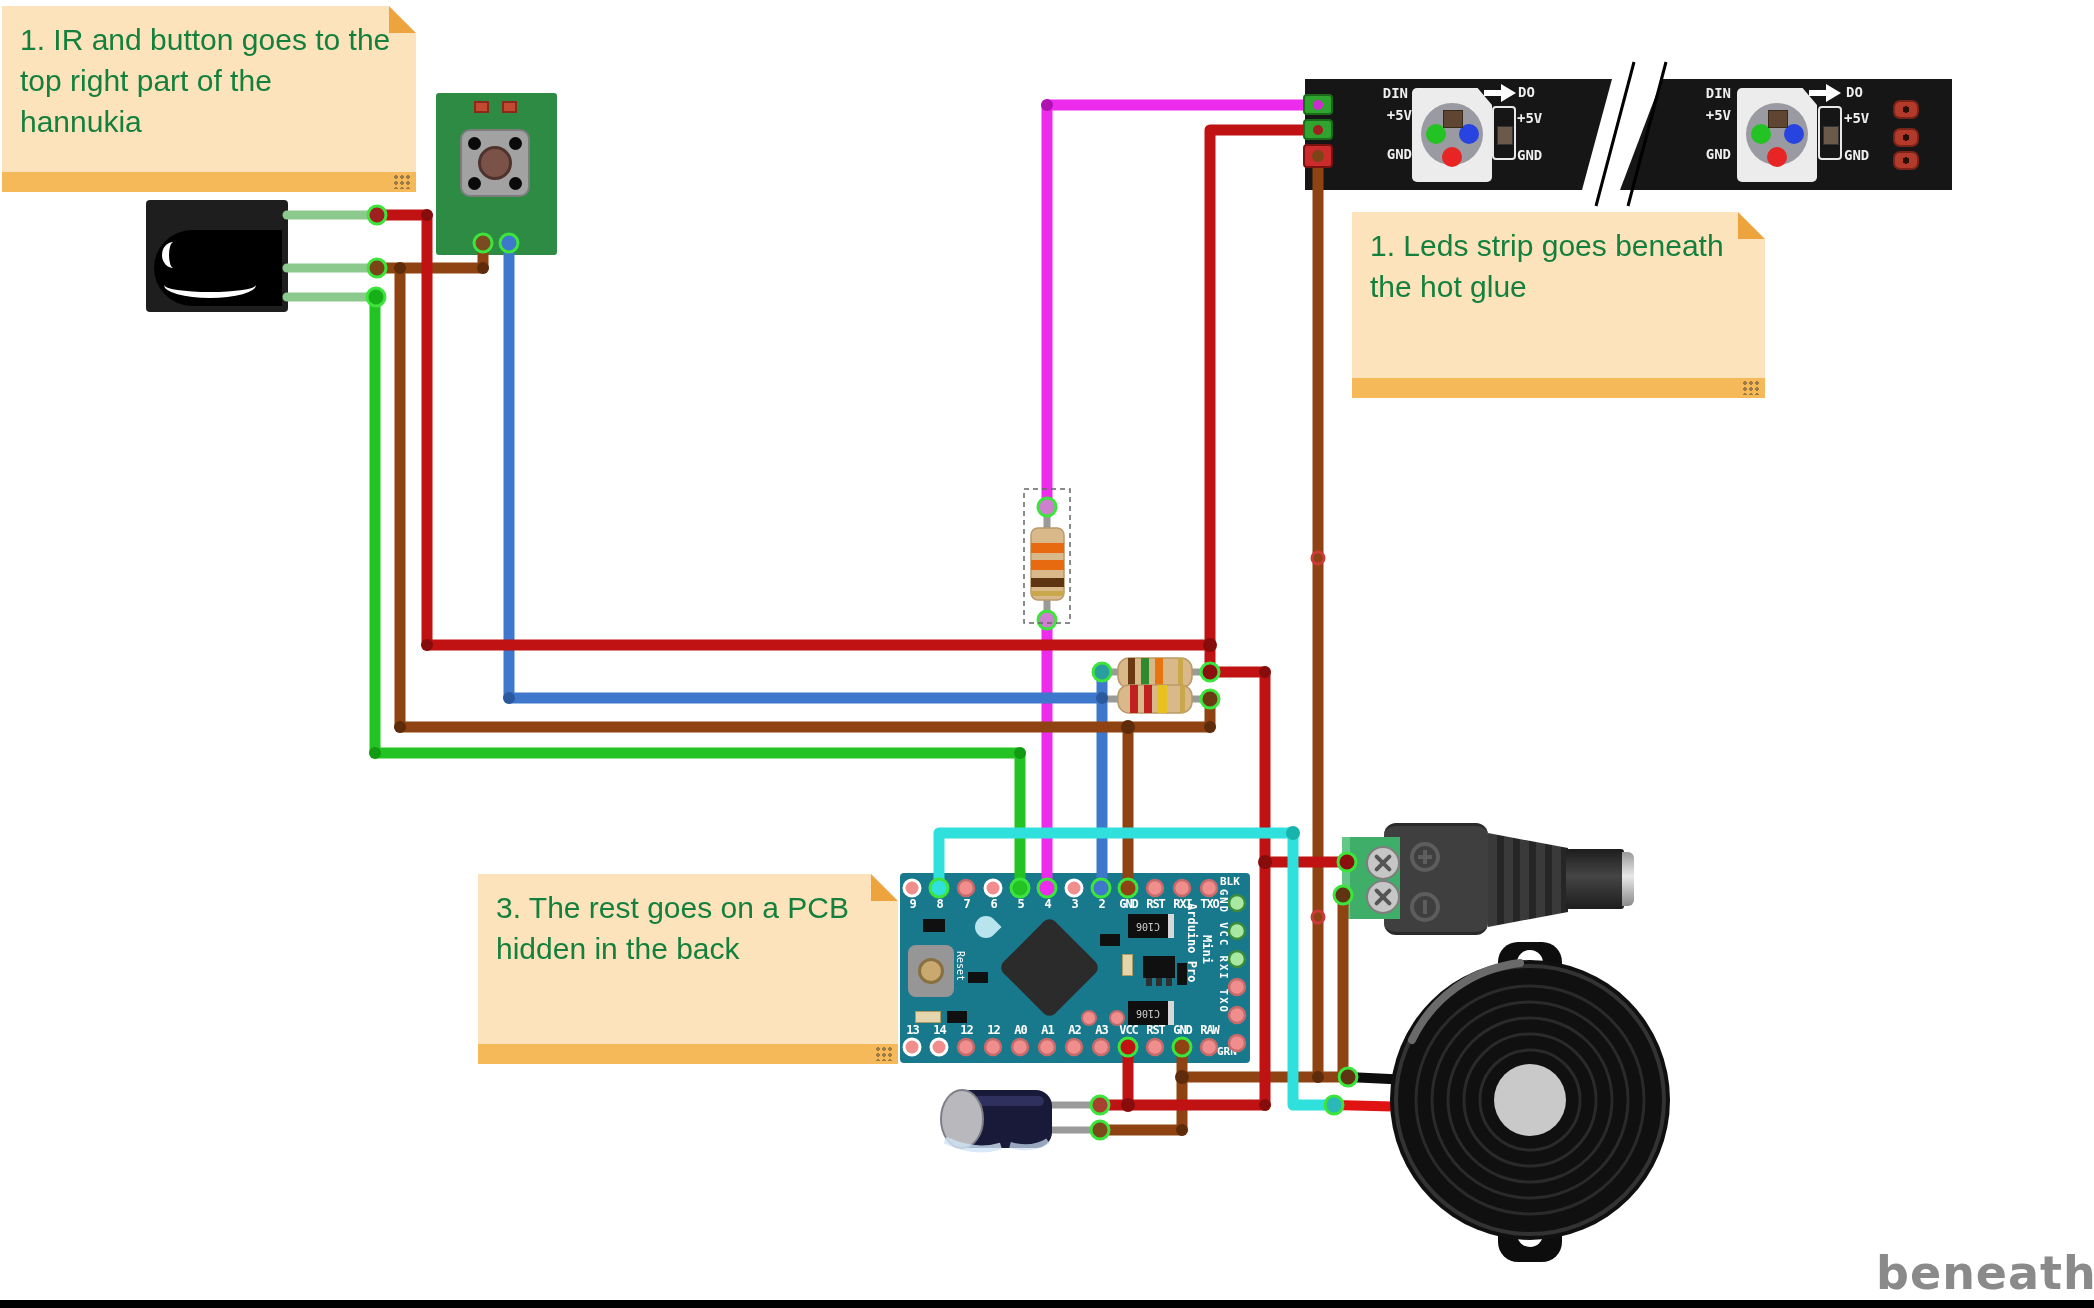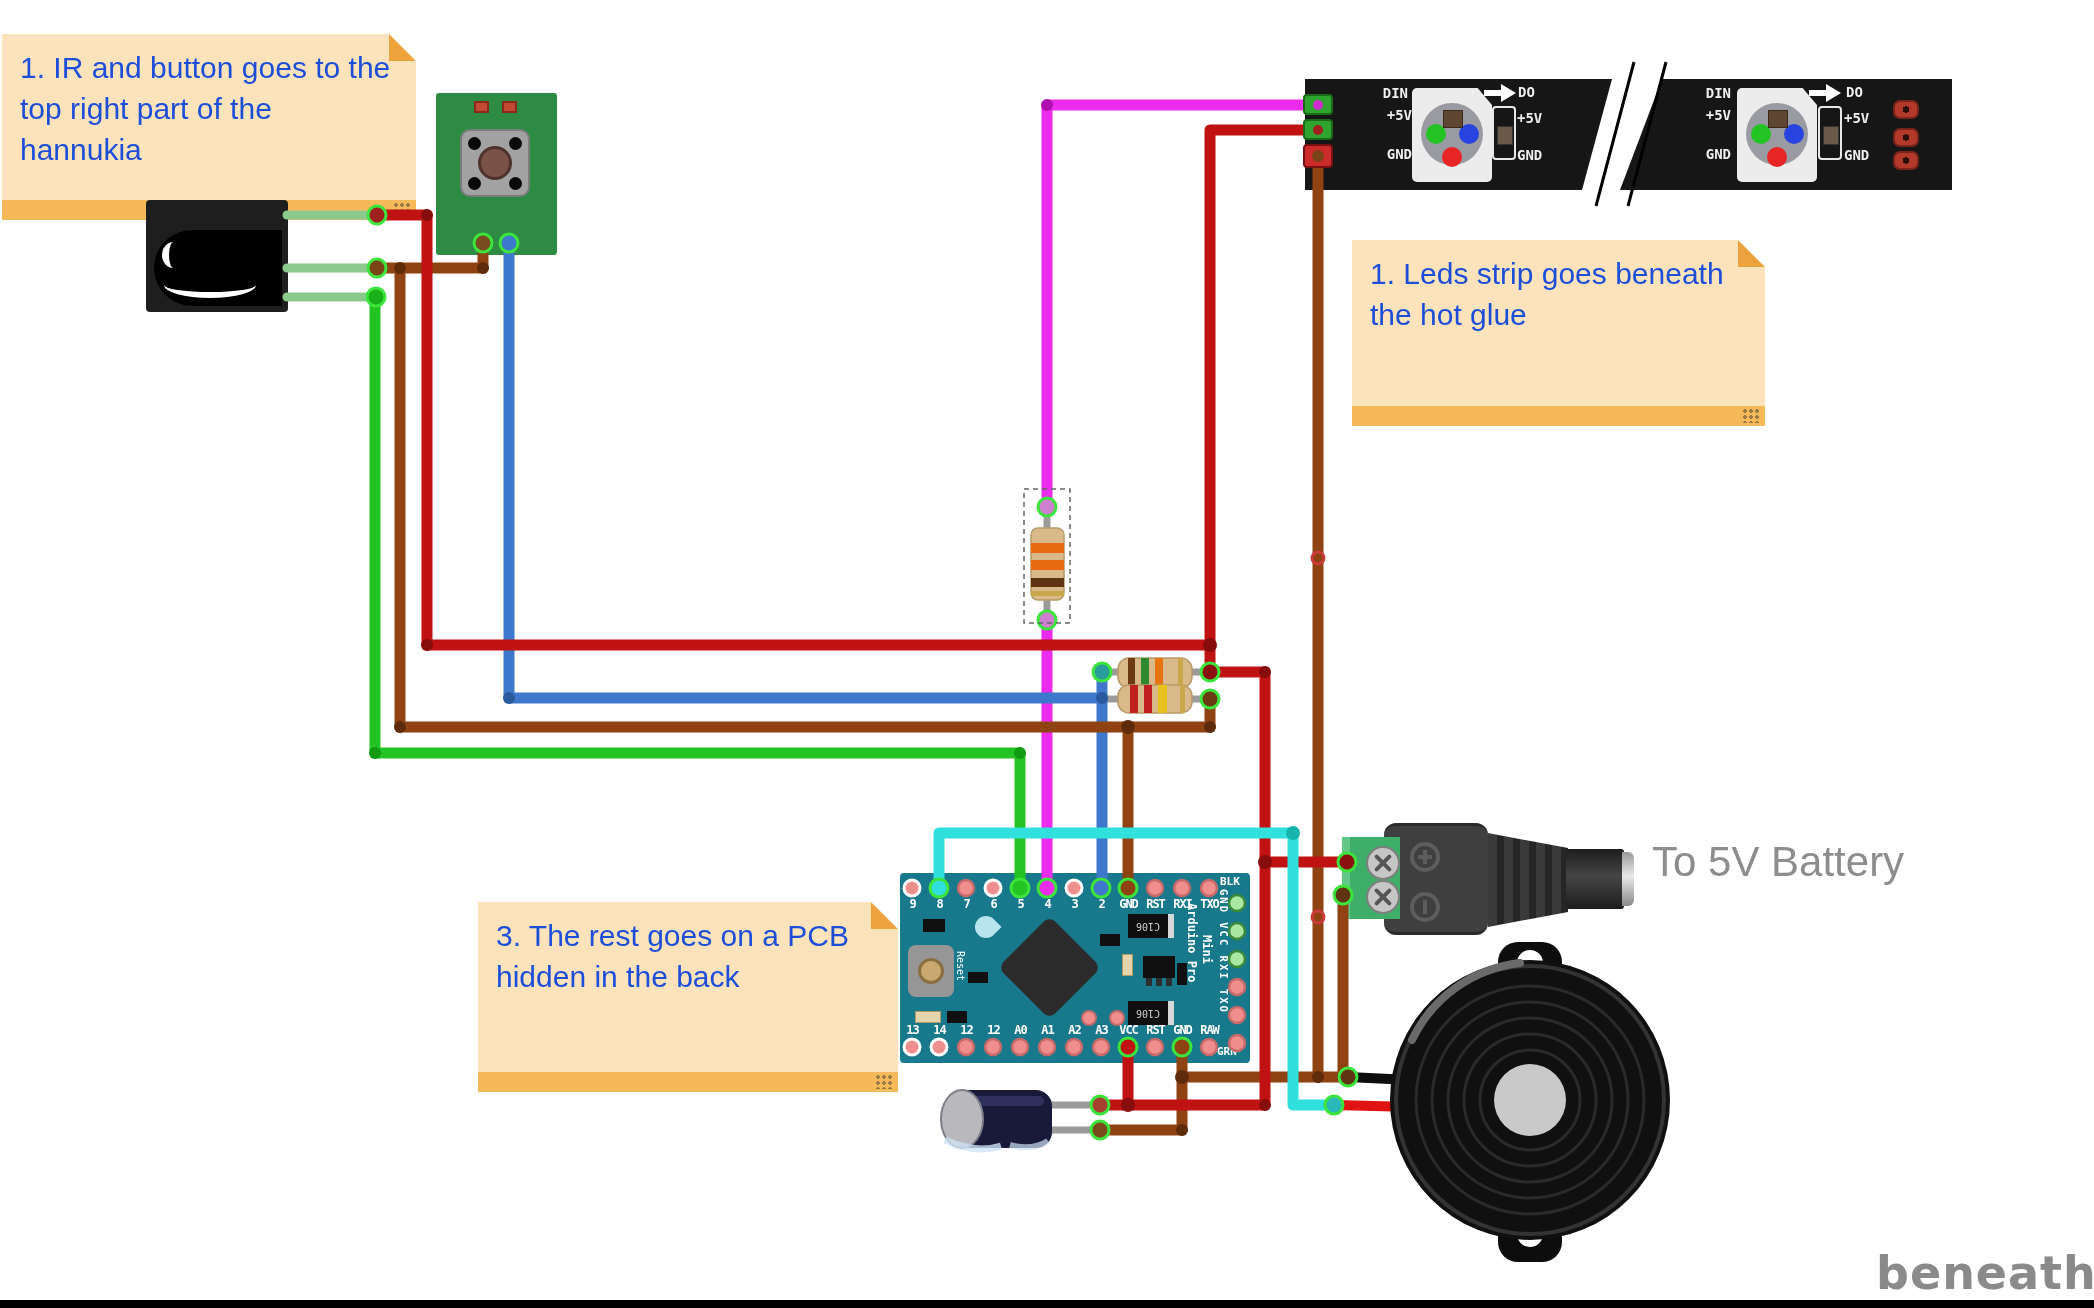--- a/index.html
+++ b/index.html
@@ -1,22 +1,22 @@
 <!DOCTYPE html>
 <html><head>
 <meta charset="utf-8">
 <style>
   html,body{margin:0;padding:0;background:#fff;}
   #stage{position:relative;width:2094px;height:1308px;background:#fff;overflow:hidden;
          font-family:"Liberation Sans",sans-serif;}
   .abs{position:absolute;}
   .mono{font-family:"DejaVu Sans Mono",monospace;}
   
-  .note{position:absolute;background:#fce3bc;color:#1d4ed8;font-size:30px;line-height:1.36;
-        padding:14px 22px 4px 18px;box-sizing:border-box;margin-top:28px;}
+  .note{position:absolute;background:#fce3bc;color:#15803d;font-size:30px;line-height:1.36;
+        padding:14px 22px 4px 18px;box-sizing:border-box;}
   .note .fold{position:absolute;top:0;right:0;width:0;height:0;border-style:solid;
         border-width:0 27px 27px 0;border-color:#fff #fff #eda43f #eda43f;}
   .note .bar{position:absolute;left:0;right:0;bottom:0;height:20px;background:#f6b95a;}
   .note .dots{position:absolute;right:6px;bottom:3px;width:17px;height:15px;
         background-image:radial-gradient(#9c7a45 1.6px, transparent 1.8px);
         background-size:6px 6px;}
   
   .strip{position:absolute;top:79px;height:111px;background:#161616;}
   .slbl{position:absolute;color:#efefef;font-size:14px;font-weight:bold;
         font-family:"DejaVu Sans Mono",monospace;}
@@ -214,21 +214,20 @@
     <div class="screw" style="left:16px;top:9px;">
         <i></i>
         <b></b>
       </div>
     <div class="screw" style="left:16px;top:43px;">
         <i></i>
         <b></b>
       </div>
   </div>
 
-  <div class="abs" style="left:1652px;top:838px;font-size:42px;color:#8d8d8d;">To 5V Battery</div>
   <div class="abs" style="left:1876px;top:1246px;font-size:46px;font-weight:bold;color:#8a8a8a;letter-spacing:1px;font-family:'DejaVu Sans',sans-serif;">beneath</div>
   <div class="abs" style="left:0;top:1300px;width:2094px;height:8px;background:#000;"></div>
 
   <svg width="2094" height="1308" viewBox="0 0 2094 1308">
 
     <g stroke="#000" stroke-width="3">
       <line x1="1634" y1="62" x2="1596" y2="206"></line>
       <line x1="1666" y1="62" x2="1628" y2="206"></line>
     </g>
 

